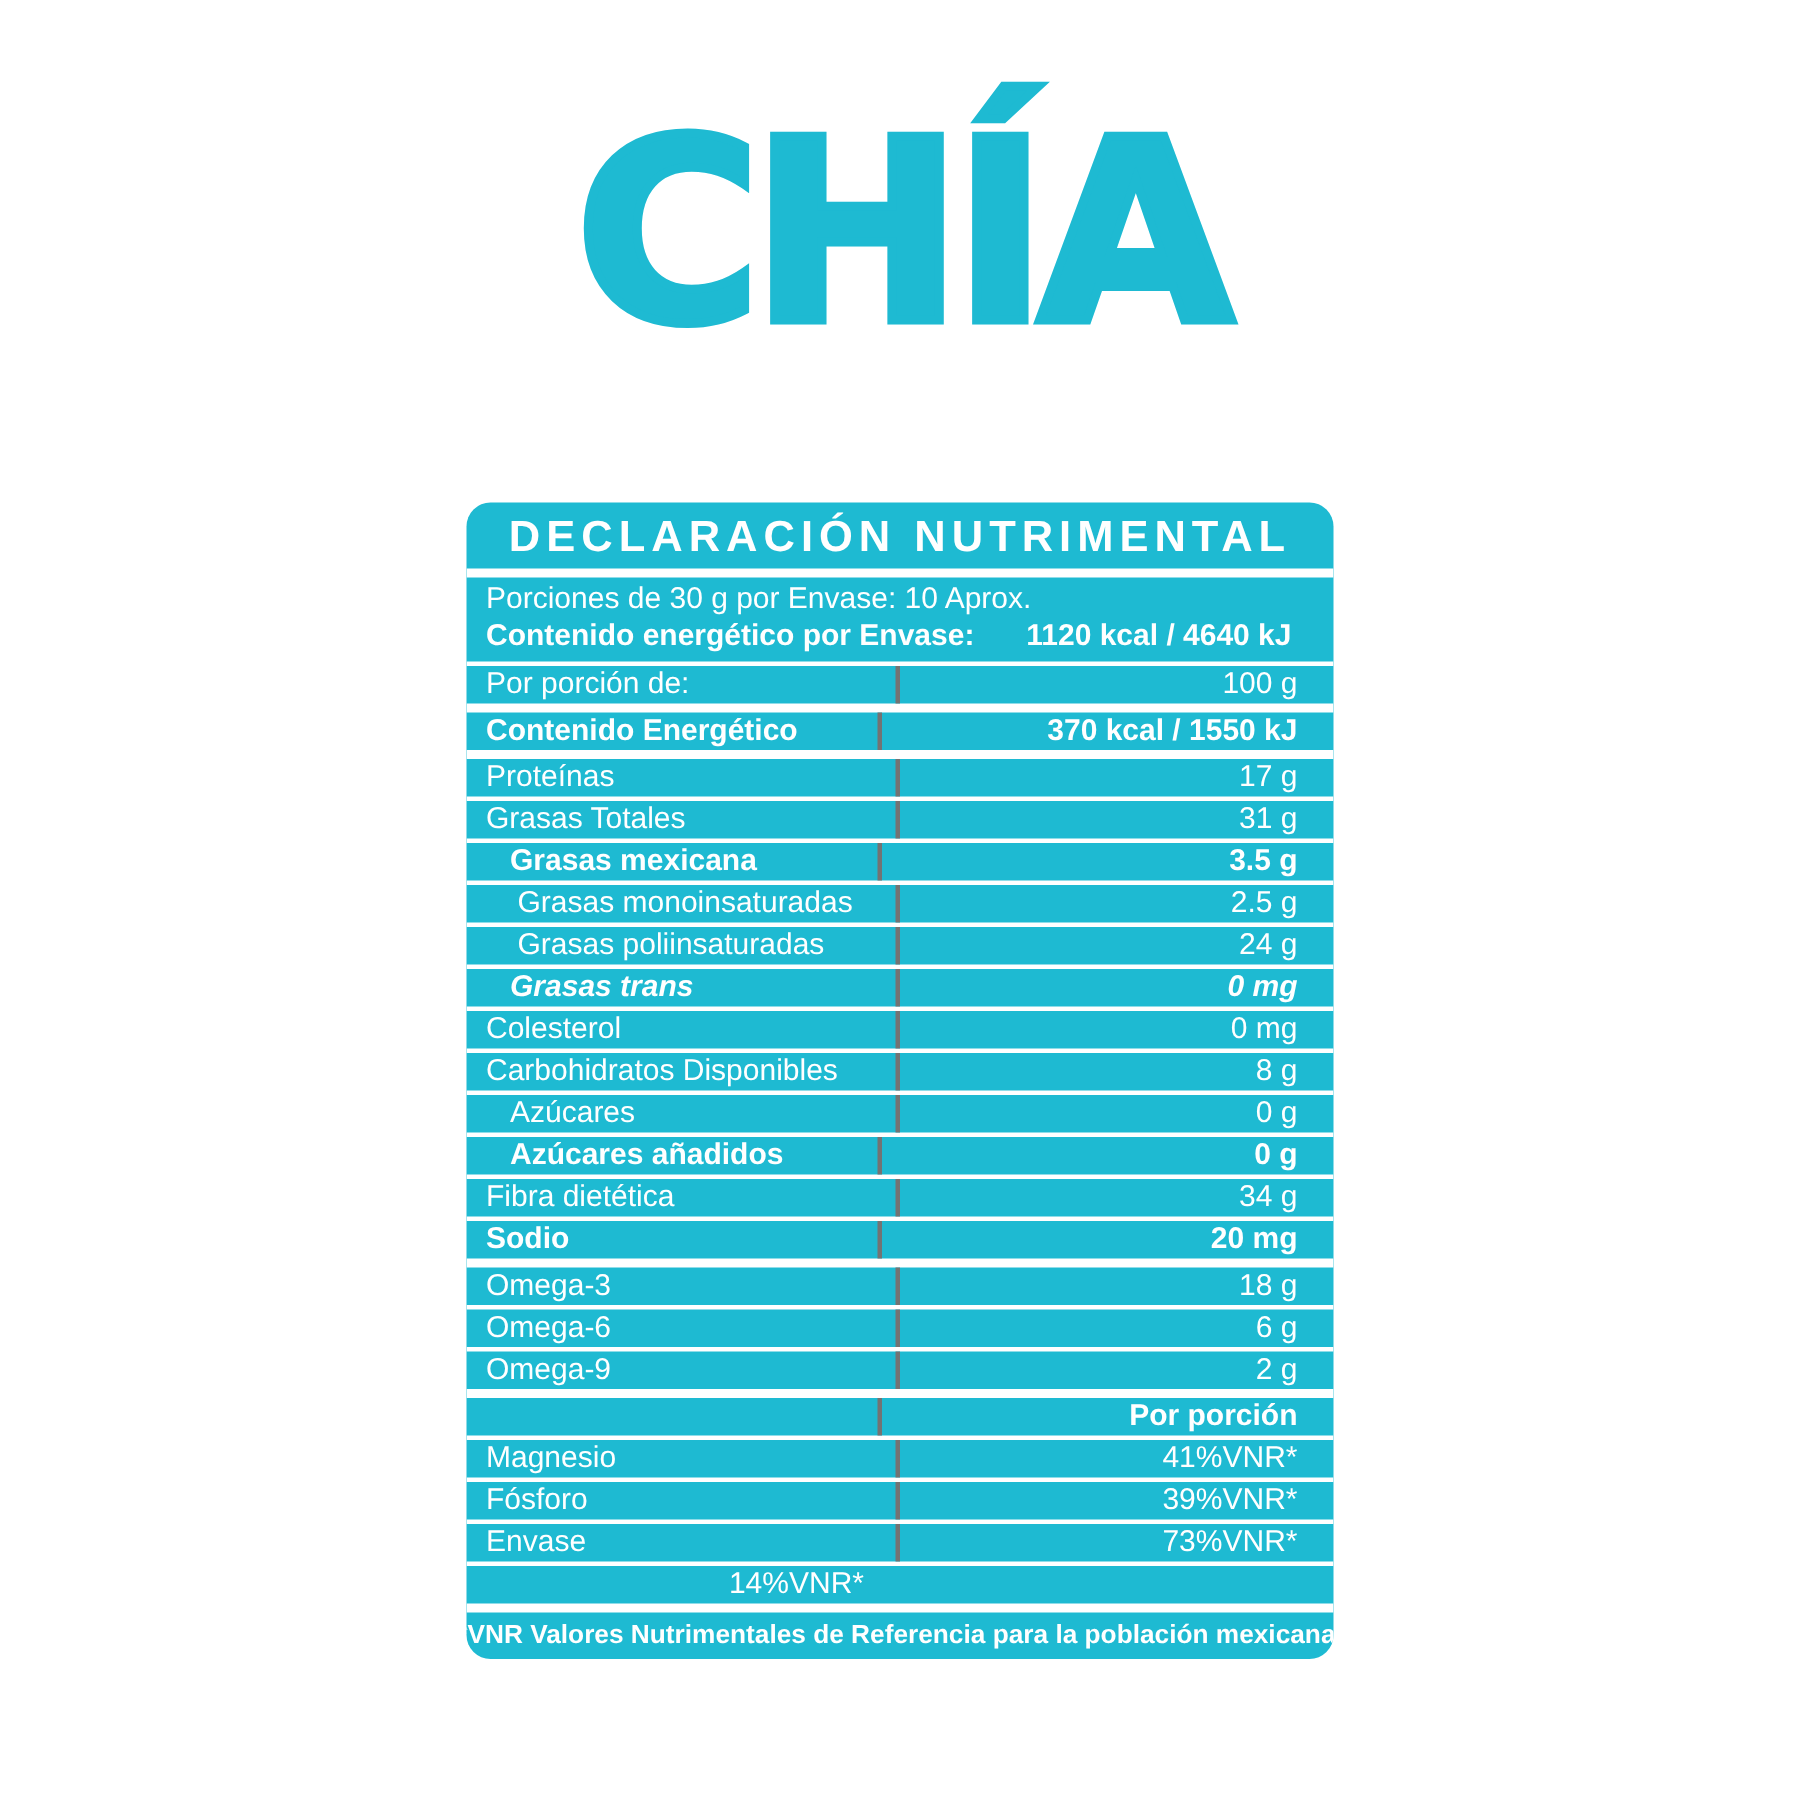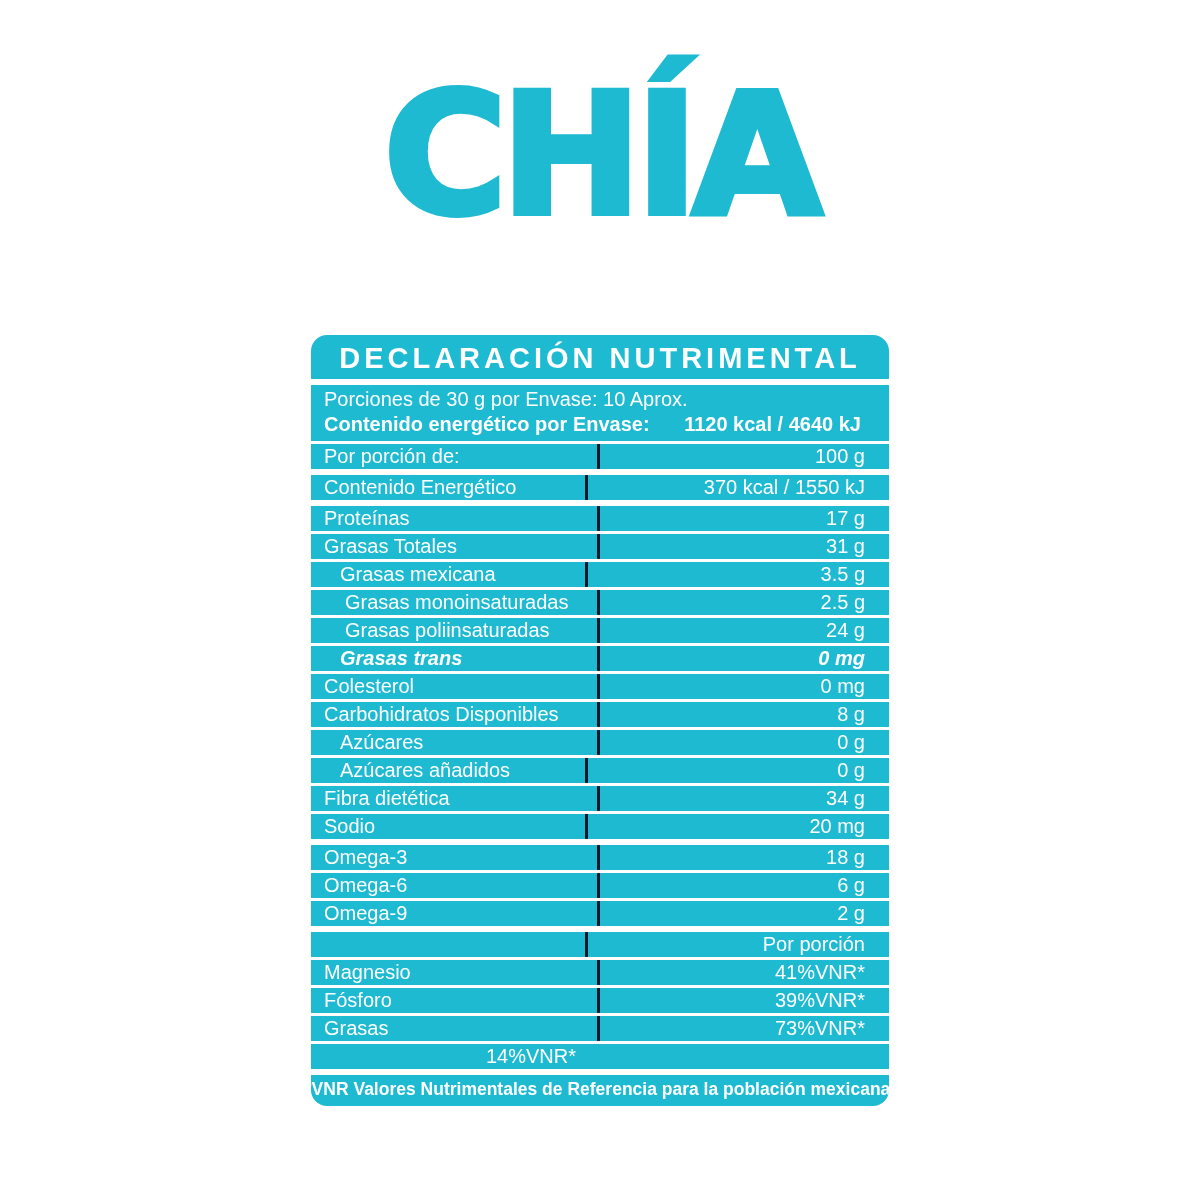--- a/index.html
+++ b/index.html
@@ -53,27 +53,27 @@
   }
   .energy-pack-row {
     height:28px; display:flex; align-items:flex-start;
     font-size:20px; font-weight:bold; padding-left:13px;gap:16px;
   }
   .energy-pack-row .epv { margin-left:auto; padding-right:28px; }
 
   .row { display:flex; height:25px; font-size:20px; }
   .row .cell-l {
     width:50%; display:flex; align-items:center;
-    border-right:3px solid #0f172a;
+    border-right:3px solid #737373;
   }
   .row .cell-r {
     width:50%; display:flex; align-items:center;
     justify-content:flex-end; padding-right:24px;
   }
-  .row.bold { font-weight:normal;gap:24px; }
+  .row.bold { font-weight:bold;gap:24px; }
   .row.bold-italic { font-weight:bold; font-style:italic; }
   .ind0 { padding-left:13px; }
   .ind1 { padding-left:29px; }
   .ind2 { padding-left:34px; }
 
   .footnote {
     height:31px; display:flex; align-items:center; justify-content:center;
     font-weight:bold; font-size:17.5px;
     padding-bottom:3px;
     white-space:nowrap;
@@ -191,21 +191,21 @@
         <div class="cell-l ind0">Magnesio</div>
         <div class="cell-r">41%VNR*</div>
       </div>
       <div class="sep-thin"></div>
       <div class="row regular">
         <div class="cell-l ind0">Fósforo</div>
         <div class="cell-r">39%VNR*</div>
       </div>
       <div class="sep-thin"></div>
       <div class="row regular">
-        <div class="cell-l ind0">Grasas</div>
+        <div class="cell-l ind0">Envase</div>
         <div class="cell-r">73%VNR*</div>
       </div>
       <div class="sep-thin"></div>
       <div class="row regular">
         <div class="cell-r">14%VNR*</div>
       </div>
       <div class="sep-thick"></div>
     </div>
 
   <div class="footnote">*VNR Valores Nutrimentales de Referencia para la población mexicana.</div>

